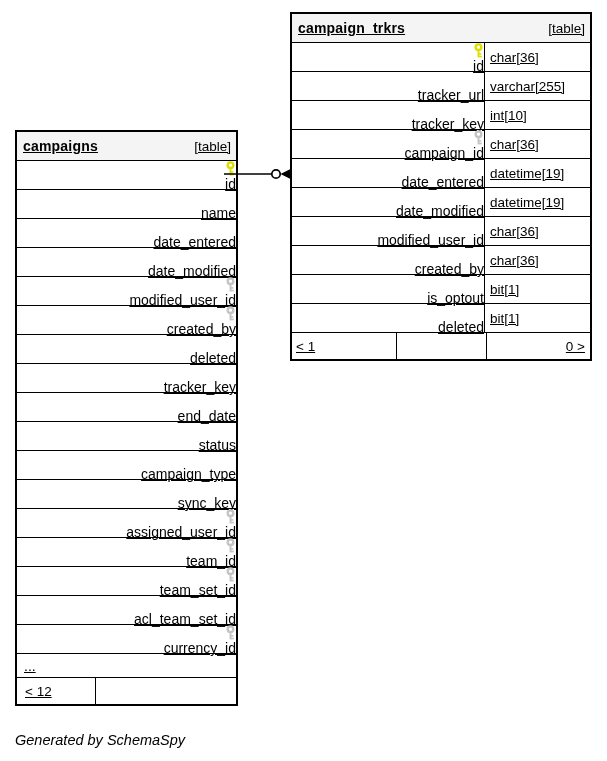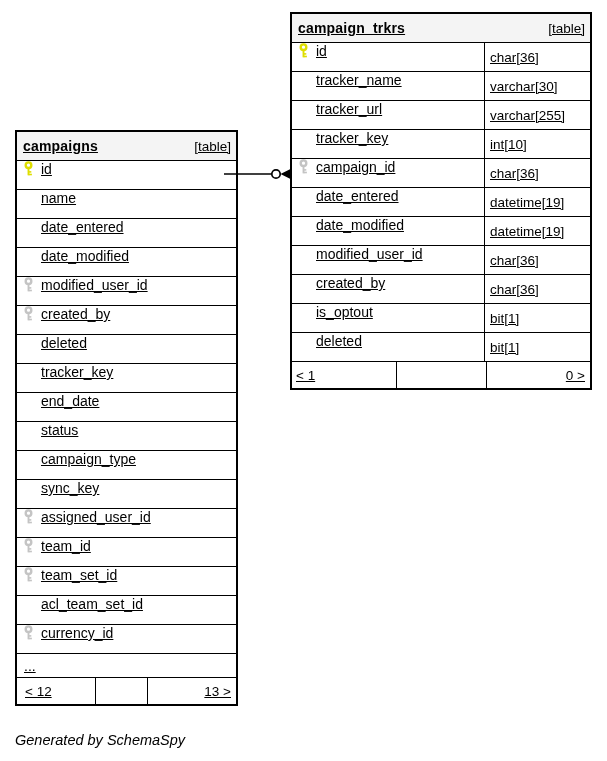--- a/index.html
+++ b/index.html
@@ -16,21 +16,21 @@
   .t-trkrs{left:290px;top:12px;width:302px;}
   .thead{
     height:28px;border-bottom:1px solid var(--table-border,#000);
     background:var(--header-bg,#f4f4f4);
     display:flex;align-items:center;justify-content:space-between;
     padding:0 5px 0 6px;cursor:pointer;
   }
   .tname{font-weight:bold;font-size:14px;letter-spacing:.2px;}
   .ttype{font-size:13.5px;}
   .row{height:28px;border-bottom:1px solid var(--table-border,#000);display:flex;align-items:stretch;background:var(--row-bg,#fff);}
-  .cellL{display:flex;align-items:flex-start;}
+  .cellL{display:flex;align-items:flex-end;flex-direction:column;}
   .t-trkrs .cellL{width:193px;border-right:1px solid var(--table-border,#000);box-sizing:border-box;flex:none;}
   .t-campaigns .cellL{flex:1;}
   .cellR{flex:1;display:flex;align-items:center;padding-left:5px;font-size:13.5px;white-space:nowrap;overflow:hidden;}
   .keyslot{width:11px;height:15px;margin-left:6px;flex:none;}
   .keyslot.none{visibility:hidden;}
   .key-pk{color:var(--primary-key-icon,#dede00);}
   .key-fk{color:var(--foreign-key-icon,#c4c4c4);}
   .cname{font-size:14px;margin-left:7px;white-space:nowrap;}
   .ellipsis-row{height:23px;border-bottom:1px solid var(--table-border,#000);display:flex;align-items:center;padding-left:7px;font-size:14px;}
   .tfoot{height:26px;display:flex;font-size:13.5px;align-items:stretch;}
@@ -73,29 +73,20 @@
         </svg>
         <span class="cname">id</span>
       </div>
     <div class="cellR">char[36]</div>
   </div>
   <div class="row">
     <div class="cellL">
         <svg class="keyslot none" width="11" height="15" viewBox="0 0 11 15">
           <use href="#keyglyph"></use>
         </svg>
-        <span class="cname">tracker_name</span>
-      </div>
-    <div class="cellR">varchar[30]</div>
-  </div>
-  <div class="row">
-    <div class="cellL">
-        <svg class="keyslot none" width="11" height="15" viewBox="0 0 11 15">
-          <use href="#keyglyph"></use>
-        </svg>
         <span class="cname">tracker_url</span>
       </div>
     <div class="cellR">varchar[255]</div>
   </div>
   <div class="row">
     <div class="cellL">
         <svg class="keyslot none" width="11" height="15" viewBox="0 0 11 15">
           <use href="#keyglyph"></use>
         </svg>
         <span class="cname">tracker_key</span>
@@ -314,21 +305,20 @@
         </svg>
         <span class="cname">currency_id</span>
       </div>
   </div>
 
   <div class="ellipsis-row">...</div>
 
   <div class="tfoot">
     <span class="fc c1">&lt; 12</span>
     <span class="fc c2"></span>
-    <span class="fc c3">13 &gt;</span>
   </div>
 </div>
 
 <svg class="connector" width="66" height="26" viewBox="0 0 66 26">
   <line x1="0" y1="13" x2="47.3" y2="13" stroke="#000" stroke-width="1.6"></line>
   <circle cx="52" cy="13" r="4.2" fill="#fff" stroke="#000" stroke-width="1.7"></circle>
   <polygon points="56.5,13 66,8.3 66,17.7" fill="#000"></polygon>
 </svg>
 
 <div class="gen-note">Generated by SchemaSpy</div>

